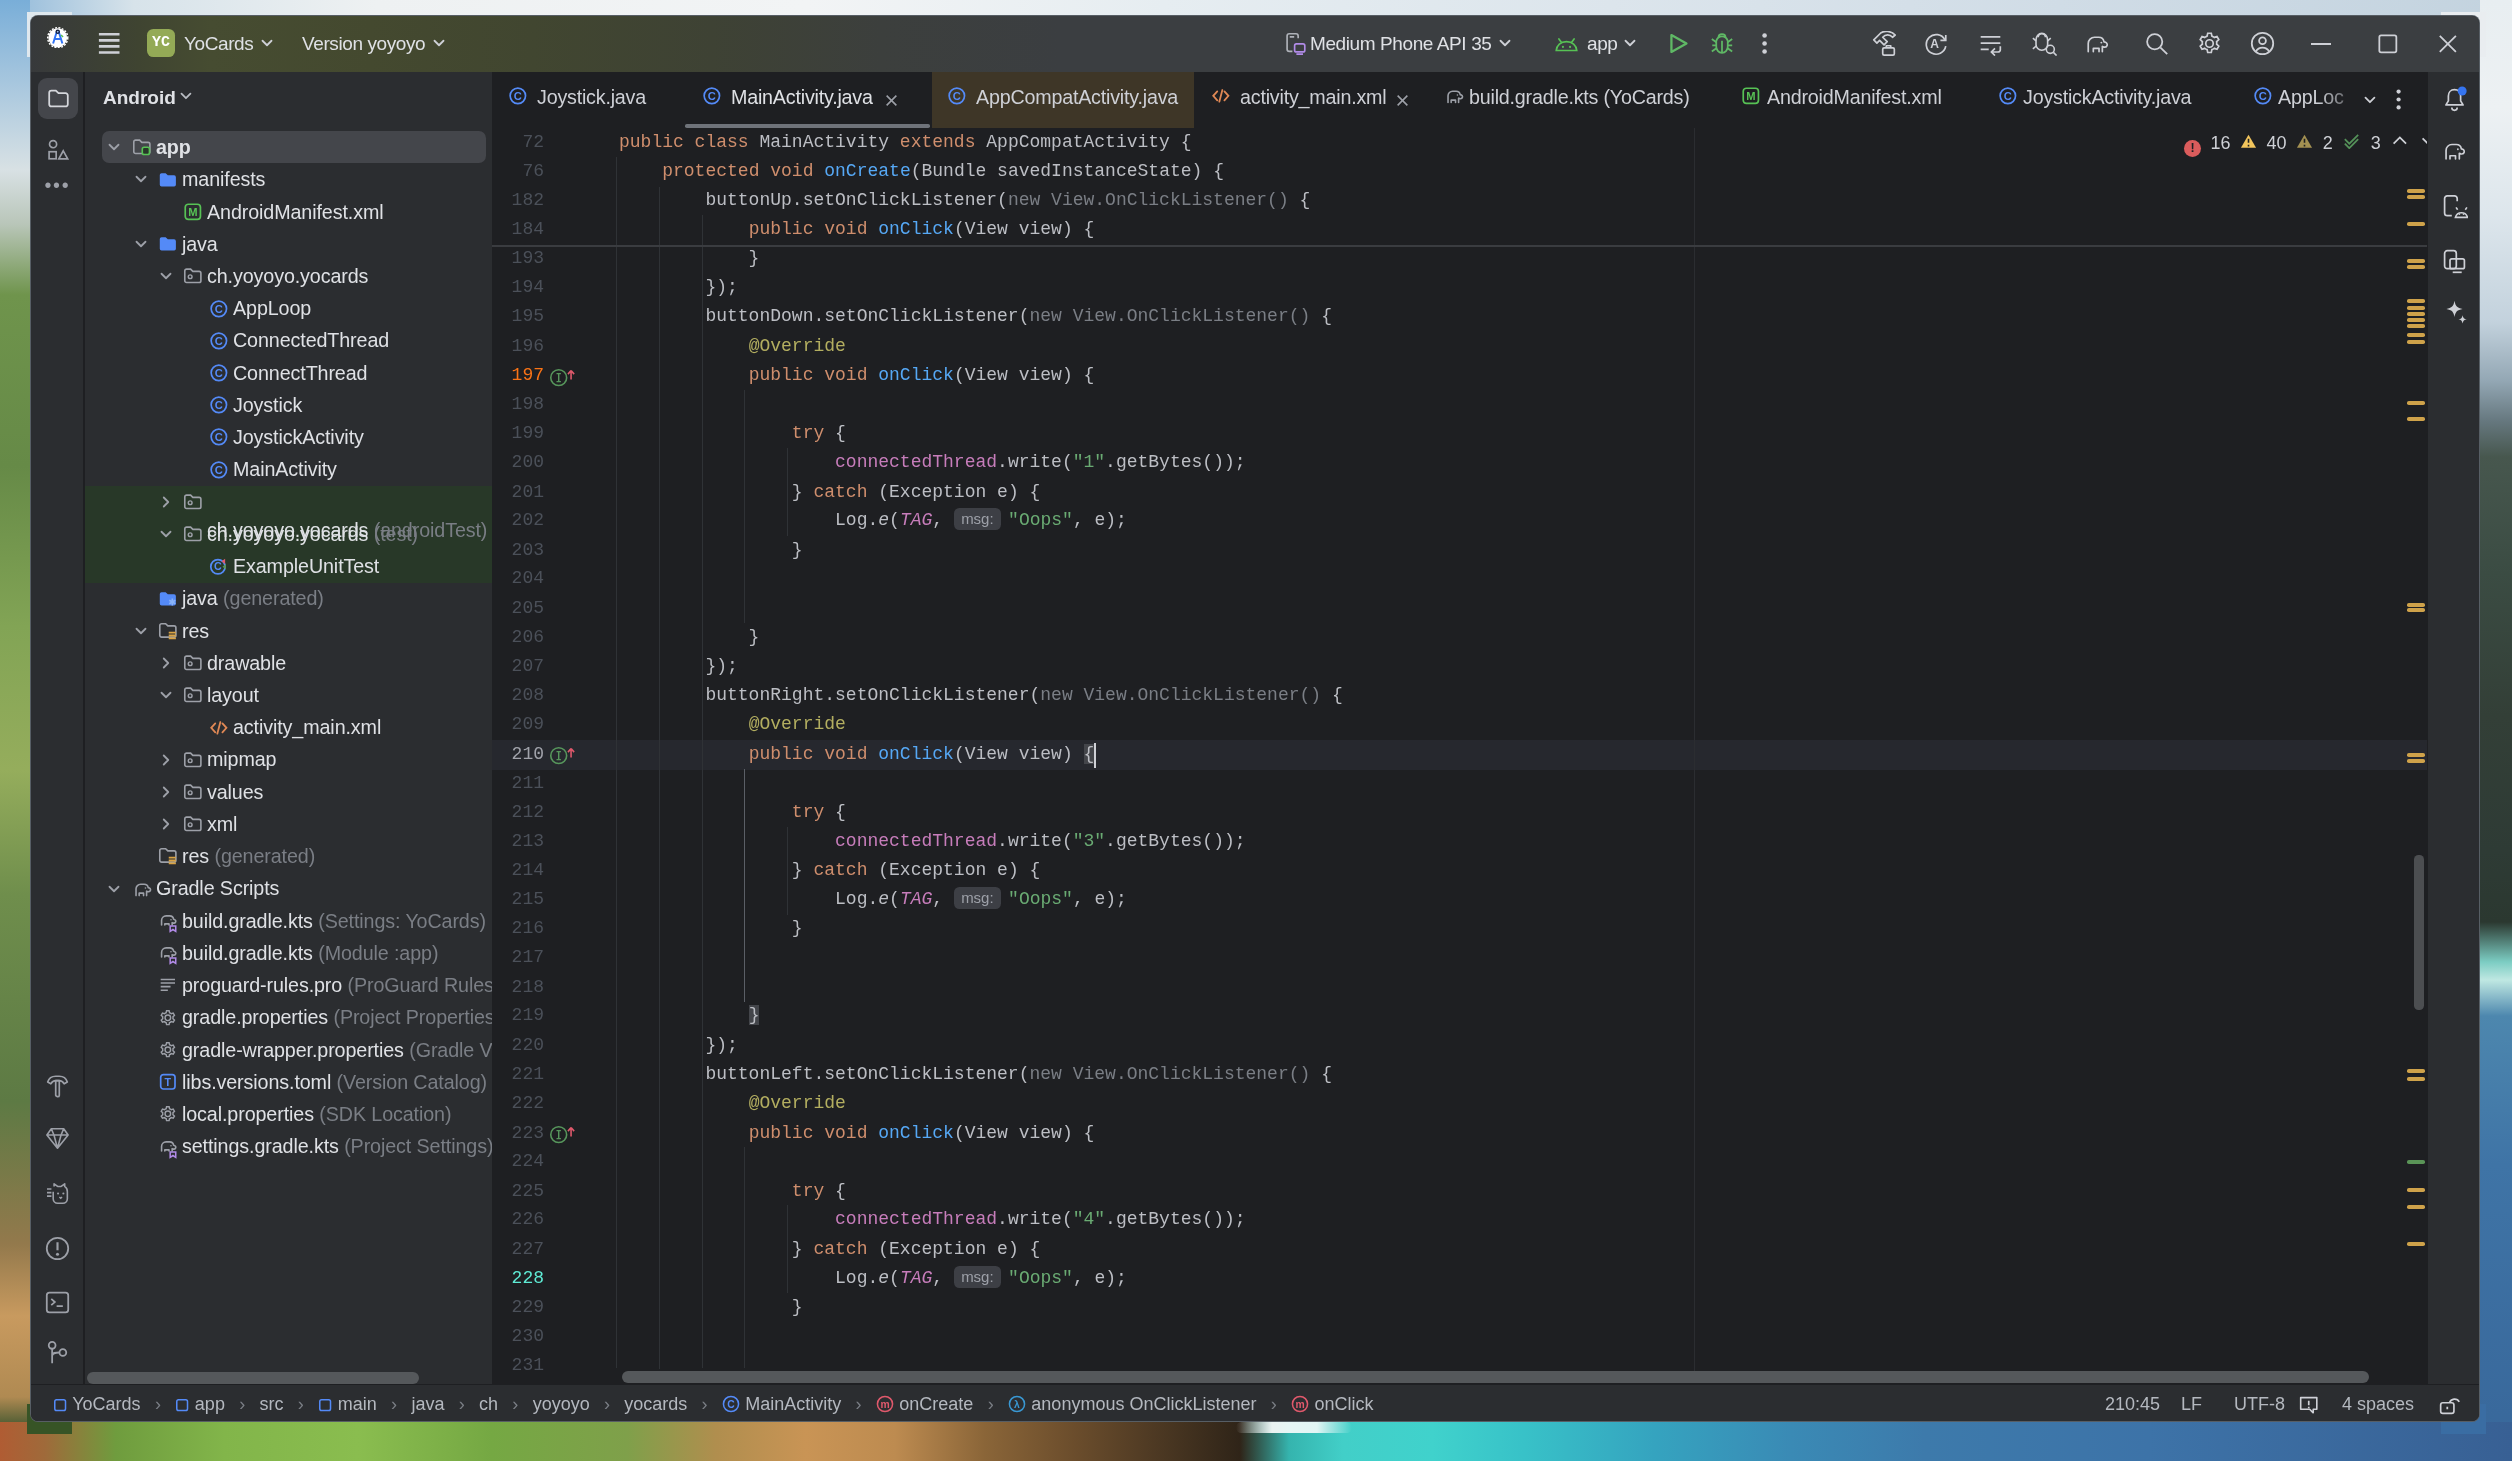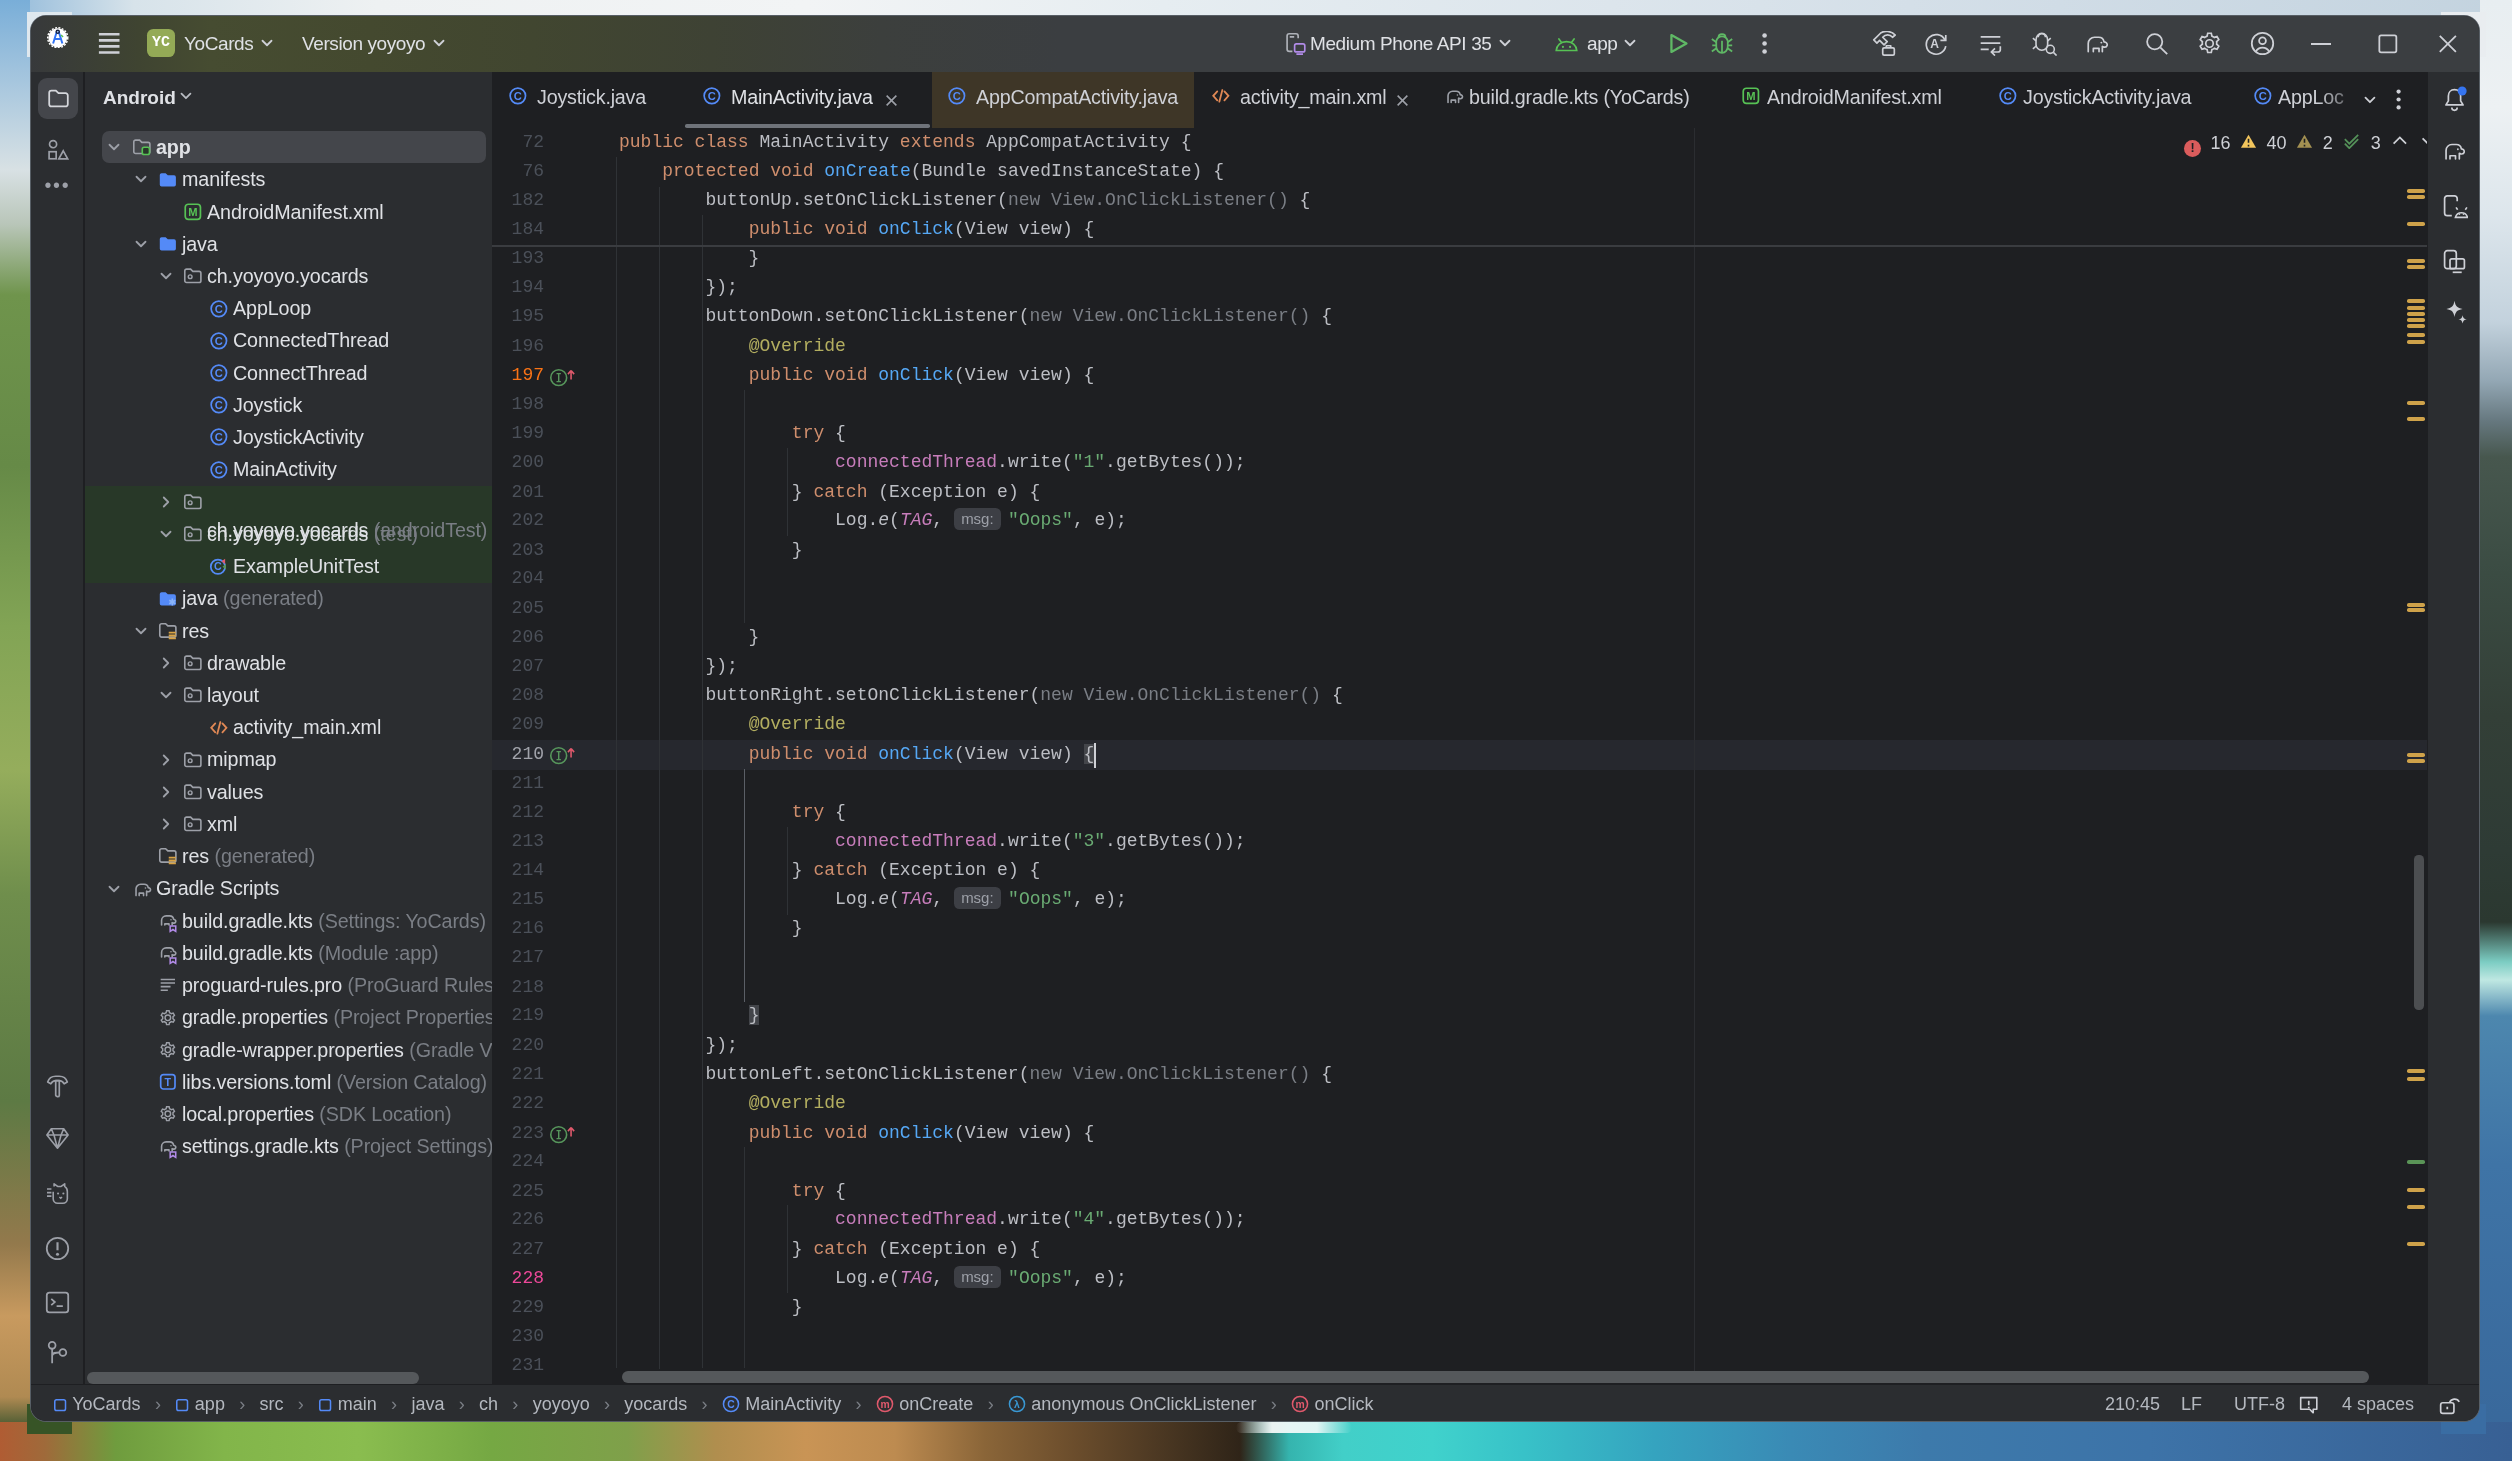--- a/index.html
+++ b/index.html
@@ -1,18 +1,18 @@
 <!DOCTYPE html>
 <html style="font-size:14.3px"><head><meta charset="utf-8"><style>
 *{margin:0;padding:0;box-sizing:border-box}
 html,body{width:2512px;height:1461px;overflow:hidden}
 body{font-family:"Liberation Sans",sans-serif;position:relative;background:#eef2f4}
 .ab{position:absolute}
 #win{position:absolute;left:30px;top:15px;width:2450px;height:1407px;background:#1e1f22;
- border-radius:16px;border:1.8px solid rgba(150,164,176,.48);overflow:hidden;
+ border-radius:8px;border:1.8px solid rgba(150,164,176,.48);overflow:hidden;
  box-shadow:none}
 #titlebar{position:absolute;left:0;top:0;width:100%;height:56px;
  background:linear-gradient(90deg,#37393b 0px,#3f4431 107px,#464c31 179px,#44492f 340px,#414630 501px,#3e4234 680px,#3c3f3d 851px,#3b3e41 1030px,#3b3e41 100%)}
 #activity{position:absolute;left:0;top:56px;width:53px;height:1313px;background:#2b2d30;border-right:0.9px solid #1e1f22}
 #tree{position:absolute;left:54px;top:56px;width:407px;height:1313px;background:#2b2d30;overflow:hidden}
 #editor{position:absolute;left:461px;top:56px;width:1935px;height:1313px;background:#1e1f22;overflow:hidden}
 #rstripe{position:absolute;left:2396px;top:56px;width:54px;height:1313px;background:#2b2d30;border-left:0.9px solid #1e1f22}
 #status{position:absolute;left:0;top:1368px;width:2450px;height:38px;background:#2b2d30;border-top:0.9px solid #1e1f22;font-size:18px;color:#b4b8bf}
 .t{white-space:pre;color:#dfe1e5}
 .row{position:absolute;height:32px;line-height:32px;font-size:19.7px;letter-spacing:-0.1px;color:#dfe1e5;white-space:pre}
@@ -556,21 +556,21 @@
           <path d="M25 15 V5 M25 5 l-3.5 4 M25 5 l3.5 4" stroke="#e0596c" stroke-width="1.8" fill="none"></path>
         </svg></div>
       <div class="cl code" style="top:1047px"><span class="d"><span class="d">            </span><span class="k">public void</span><span class="d"> </span><span class="mth">onClick</span><span class="d">(View view) {</span></span></div>
       <div class="ln" style="top:1075px;color:#4b5059">224</div>
       <div class="ln" style="top:1105px;color:#4b5059">225</div>
       <div class="cl code" style="top:1105px"><span class="d"><span class="d">                </span><span class="k">try</span><span class="d"> {</span></span></div>
       <div class="ln" style="top:1133px;color:#4b5059">226</div>
       <div class="cl code" style="top:1133px"><span class="d"><span class="d">                    </span><span class="fld">connectedThread</span><span class="d">.write(</span><span class="str">"4"</span><span class="d">.getBytes());</span></span></div>
       <div class="ln" style="top:1163px;color:#4b5059">227</div>
       <div class="cl code" style="top:1163px"><span class="d"><span class="d">                } </span><span class="k">catch</span><span class="d"> (Exception e) {</span></span></div>
-      <div class="ln" style="top:1192px;color:#ec4899">228</div>
+      <div class="ln" style="top:1192px;color:#5eead4">228</div>
       <div class="cl code" style="top:1192px"><span class="d"><span class="d">                    Log.</span><span class="it d">e</span><span class="d">(</span><span class="fld it">TAG</span><span class="d">, </span><span class="pill">msg:</span><span class="str">"Oops"</span><span class="d">, e);</span></span></div>
       <div class="ln" style="top:1221px;color:#4b5059">229</div>
       <div class="cl code" style="top:1221px"><span class="d"><span class="d">                }</span></span></div>
       <div class="ln" style="top:1250px;color:#4b5059">230</div>
       <div class="ln" style="top:1279px;color:#4b5059">231</div>
       <div class="ab" style="left:602px;top:671px;width:1.8px;height:25px;background:#ced0d6"></div>
       <div class="ab" style="left:1692px;top:61px;font-size:18px;color:#ced0d6;white-space:nowrap;word-spacing:4.5px"><span style="display:inline-block;width:17px;height:17px;border-radius:9px;background:#db5c5c;color:#1e1f22;font-weight:bold;font-size:12.5px;text-align:center;line-height:17px;vertical-align:-2.7px">!</span> <span>16</span> <svg width="17" height="16" viewBox="0 0 19 18" style="">
           <path d="M9.5 2 L18 16.5 H1 Z" fill="#f2c55c"></path>
           <path d="M9.5 6.5 v4.5 M9.5 13.2 v2" stroke="#1e1f22" stroke-width="1.8"></path>
         </svg> <span>40</span> <svg width="17" height="16" viewBox="0 0 19 18" style="">

